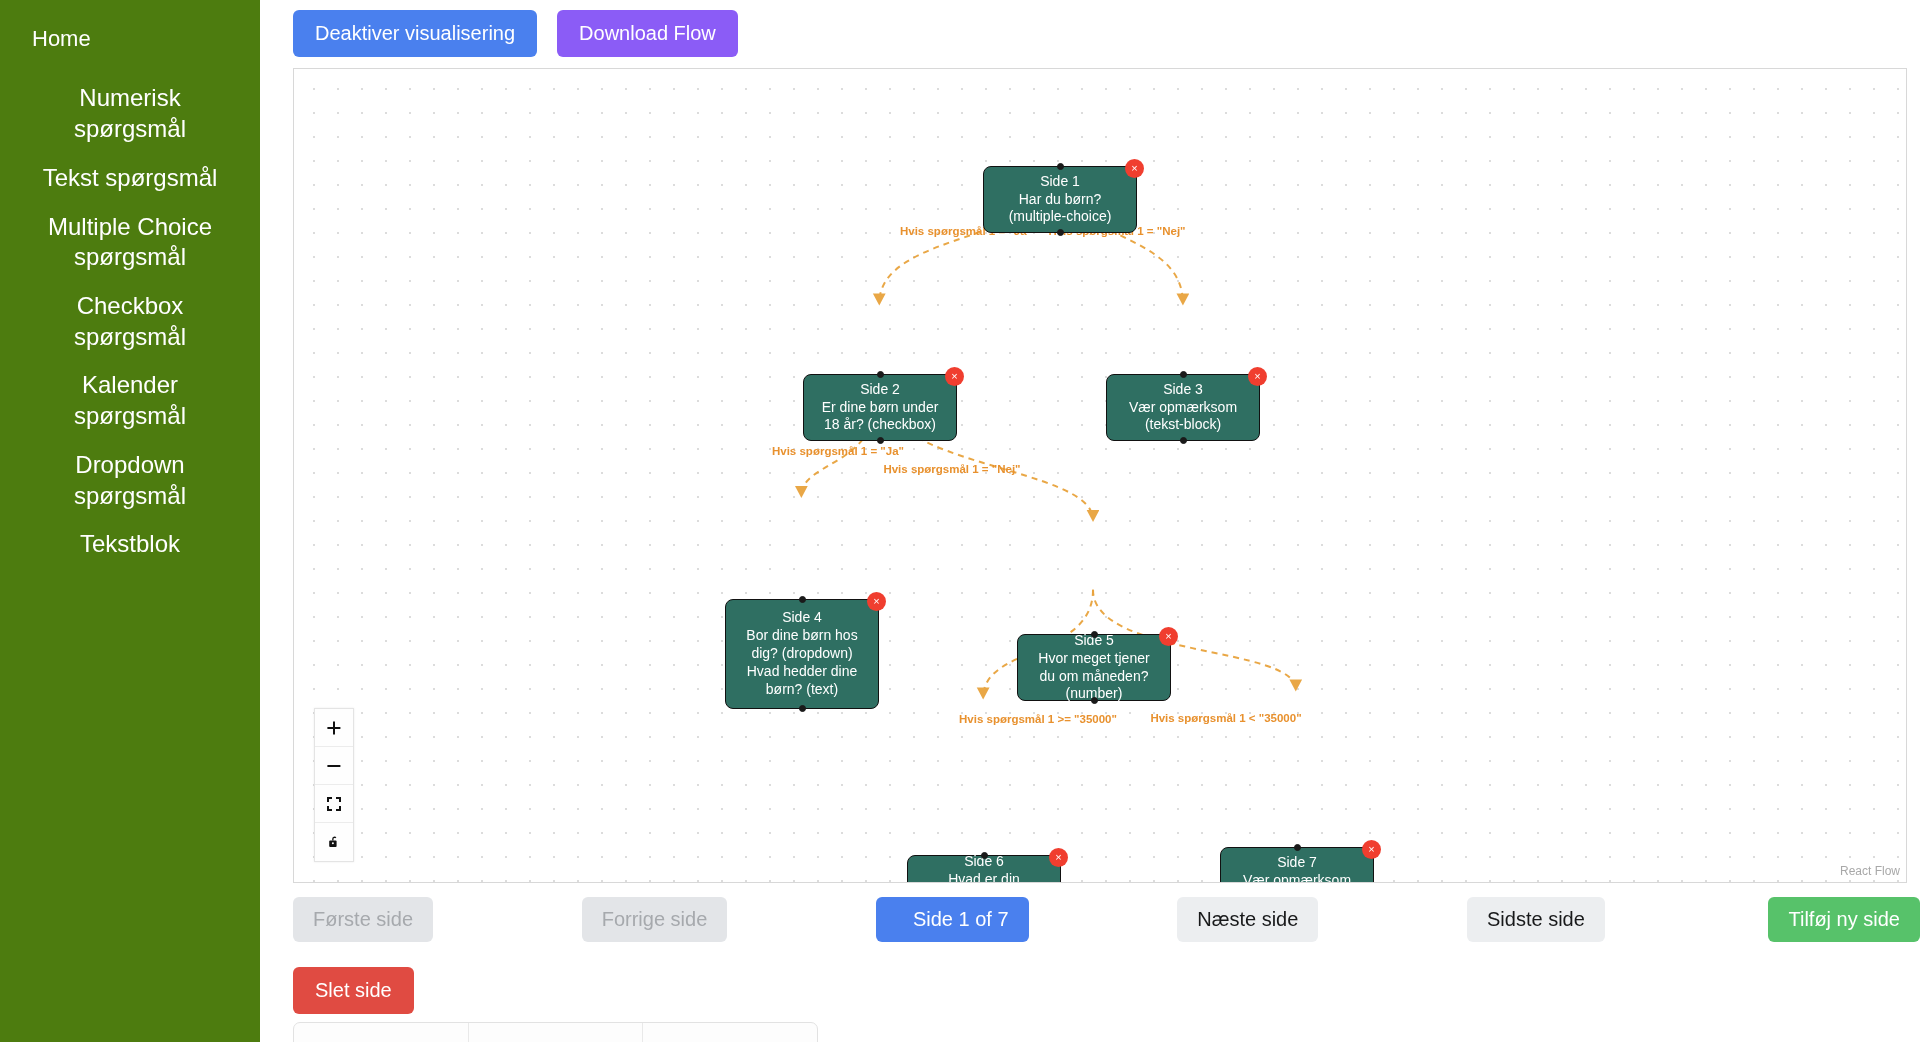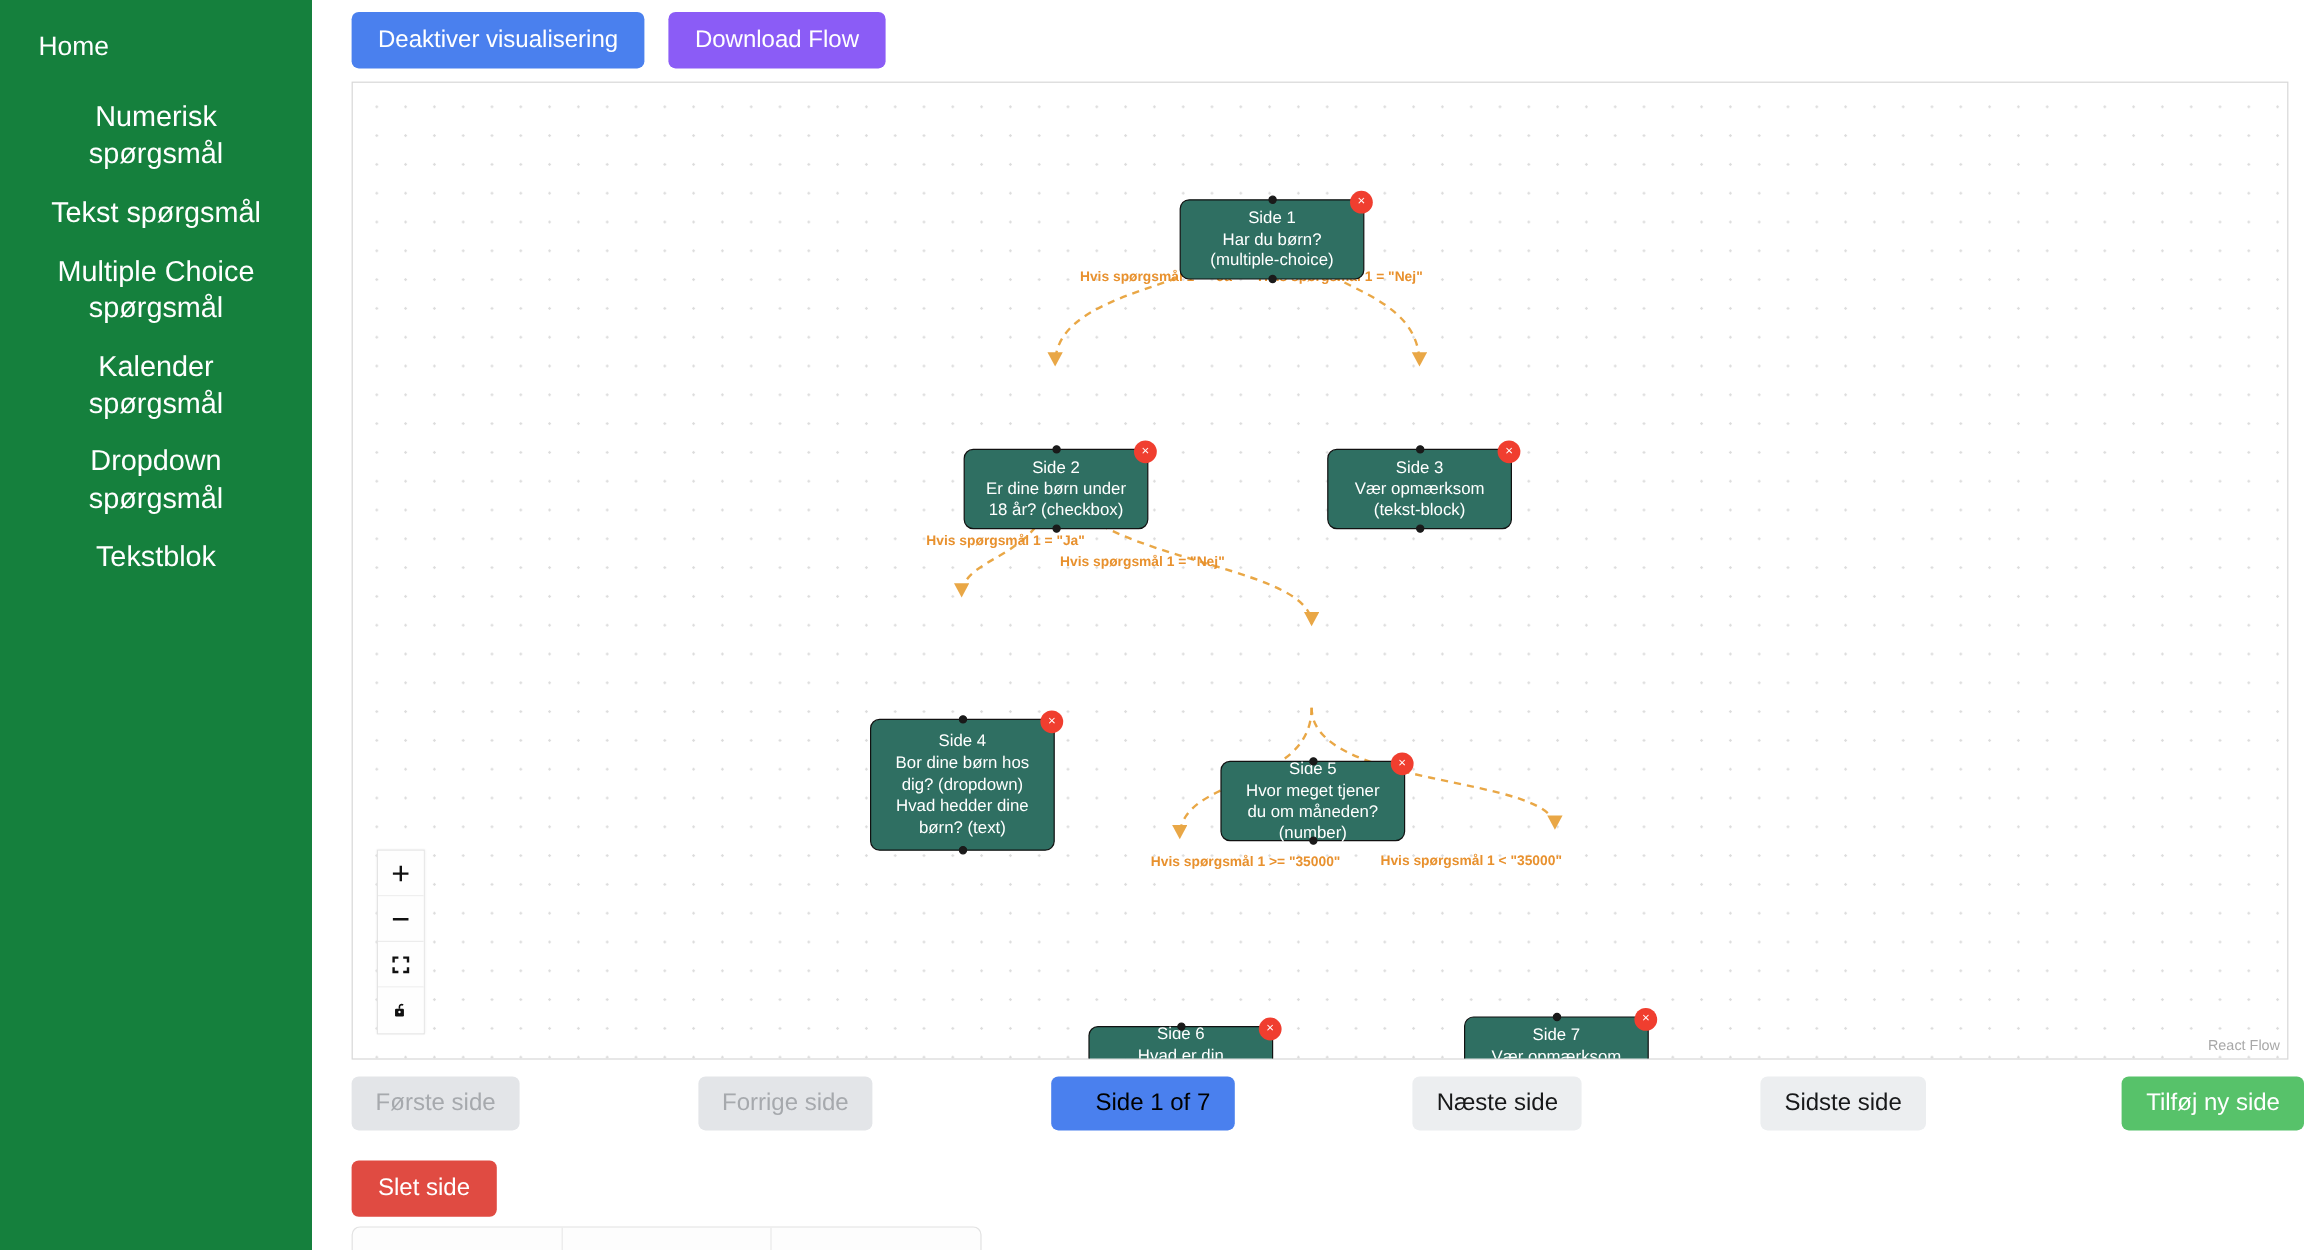--- a/index.html
+++ b/index.html
@@ -11,21 +11,21 @@
     font-family: "Liberation Sans", sans-serif;
   }
 
   #app { display: flex; width: 1920px; height: 1042px; }
 
   
   #sidebar {
     width: 260px;
     min-width: 260px;
     height: 1042px;
-    background: #15803d;
+    background: #4d7c0f;
     color: #ffffff;
     padding-top: 26px;
     display: flex;
     flex-direction: column;
     align-items: center;
   }
   .side-home {
     width: 100%;
     padding-left: 32px;
     font-size: 22px;
@@ -207,21 +207,21 @@
     font-size: 20px;
     font-family: "Liberation Sans", sans-serif;
     padding: 11px 20px;
     cursor: pointer;
     background: #eceef0;
     color: #18191a;
     line-height: 1.15;
     white-space: nowrap;
   }
   .pg-btn.disabled { color: #a6a9ad; cursor: default; background: #e3e5e8; }
-  .pg-btn.current  { background: #4a80ee; color: #000000; padding-left: 37px; }
+  .pg-btn.current  { background: #4a80ee; color: #ffffff; padding-left: 37px; }
   .pg-btn.add      { background: #57c26a; color: #ffffff; margin-left: 15px; }
 
   #delete-row { margin-top: 25px; }
   .del-btn {
     border: none;
     border-radius: 6px;
     background: #e04b42;
     color: #ffffff;
     font-size: 20px;
     font-family: "Liberation Sans", sans-serif;
@@ -248,20 +248,21 @@
 </head>
 <body>
 
 <div id="app">
 
   <nav id="sidebar">
     <a class="side-home">Home</a>
     <a class="side-item">Numerisk spørgsmål</a>
     <a class="side-item">Tekst spørgsmål</a>
     <a class="side-item">Multiple Choice spørgsmål</a>
+    <a class="side-item">Checkbox spørgsmål</a>
     <a class="side-item">Kalender spørgsmål</a>
     <a class="side-item">Dropdown spørgsmål</a>
     <a class="side-item">Tekstblok</a>
   </nav>
 
   <div id="main">
 
     <div id="toolbar">
       <button class="tb-btn tb-visual">Deaktiver visualisering</button>
       <button class="tb-btn tb-down">Download Flow</button>

